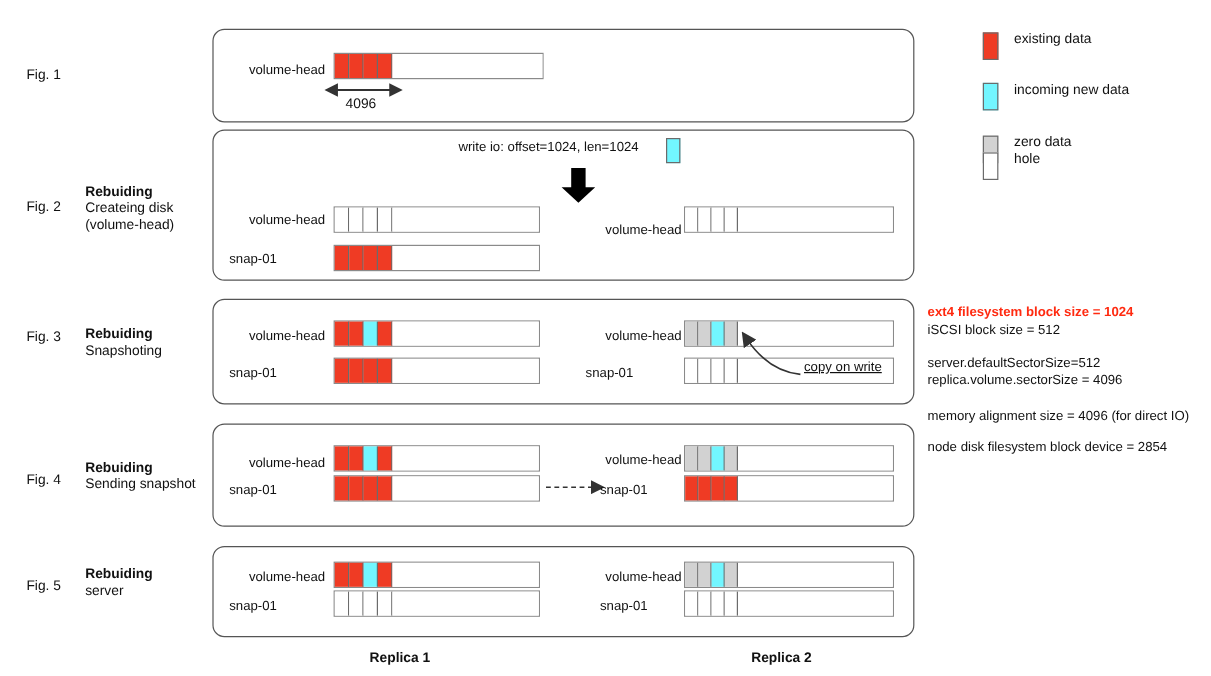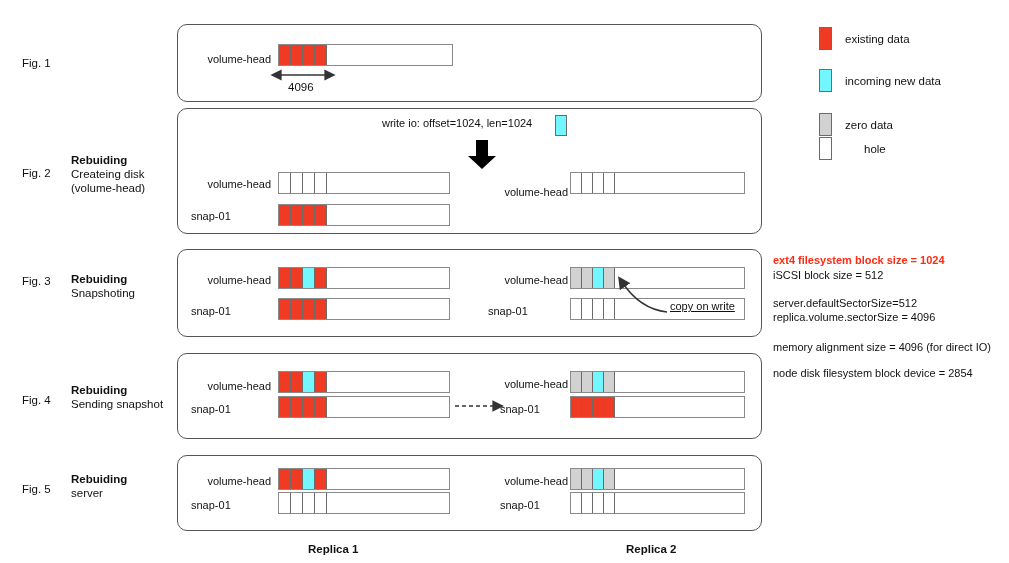--- a/index.html
+++ b/index.html
@@ -60,21 +60,21 @@
     height:100%;
   }
   .bar .seg:last-child{border-right:none;}
   .seg.red{background:#ef3b24;}
   .seg.cyan{background:#72f6ff;}
   .seg.gray{background:#d2d2d2;}
   .seg.hole{background:#ffffff;}
   .seg.tail{background:#ffffff;border-right:none;}
 
   
-  .legend-item{position:absolute;display:flex;align-items:center;}
+  .legend-item{position:absolute;display:flex;}
   .legend-swatch{
     width:13px;height:23px;
     border:1.3px solid #6b6b6b;
     box-sizing:border-box;
     margin-right:13px;
   }
   .legend-text{font-size:11.5px;color:#111;white-space:nowrap;}
 
   
   .note{
@@ -340,21 +340,21 @@
   <div class="legend-text">existing data</div>
 </div>
 <div class="legend-item" style="left:819px;top:69px;">
   <div class="legend-swatch" style="background:#72f6ff;"></div>
   <div class="legend-text">incoming new data</div>
 </div>
 <div class="legend-item" style="left:819px;top:113px;">
   <div class="legend-swatch" style="background:#d2d2d2;"></div>
   <div class="legend-text">zero data</div>
 </div>
-<div class="legend-item" style="left:819px;top:137px;gap:19px;">
+<div class="legend-item" style="left:819px;top:127px;">
   <div class="legend-swatch" style="background:#ffffff;"></div>
   <div class="legend-text">hole</div>
 </div>
 
 <div class="note hl" style="left:773px;top:253px;">ext4 filesystem block size = 1024</div>
 <div class="note" style="left:773px;top:268px;">iSCSI block size = 512</div>
 <div class="note" style="left:773px;top:296px;">server.defaultSectorSize=512</div>
 <div class="note" style="left:773px;top:310px;">replica.volume.sectorSize = 4096</div>
 <div class="note" style="left:773px;top:340px;">memory alignment size = 4096 (for direct IO)</div>
 <div class="note" style="left:773px;top:366px;">node disk filesystem block device = 2854</div>

